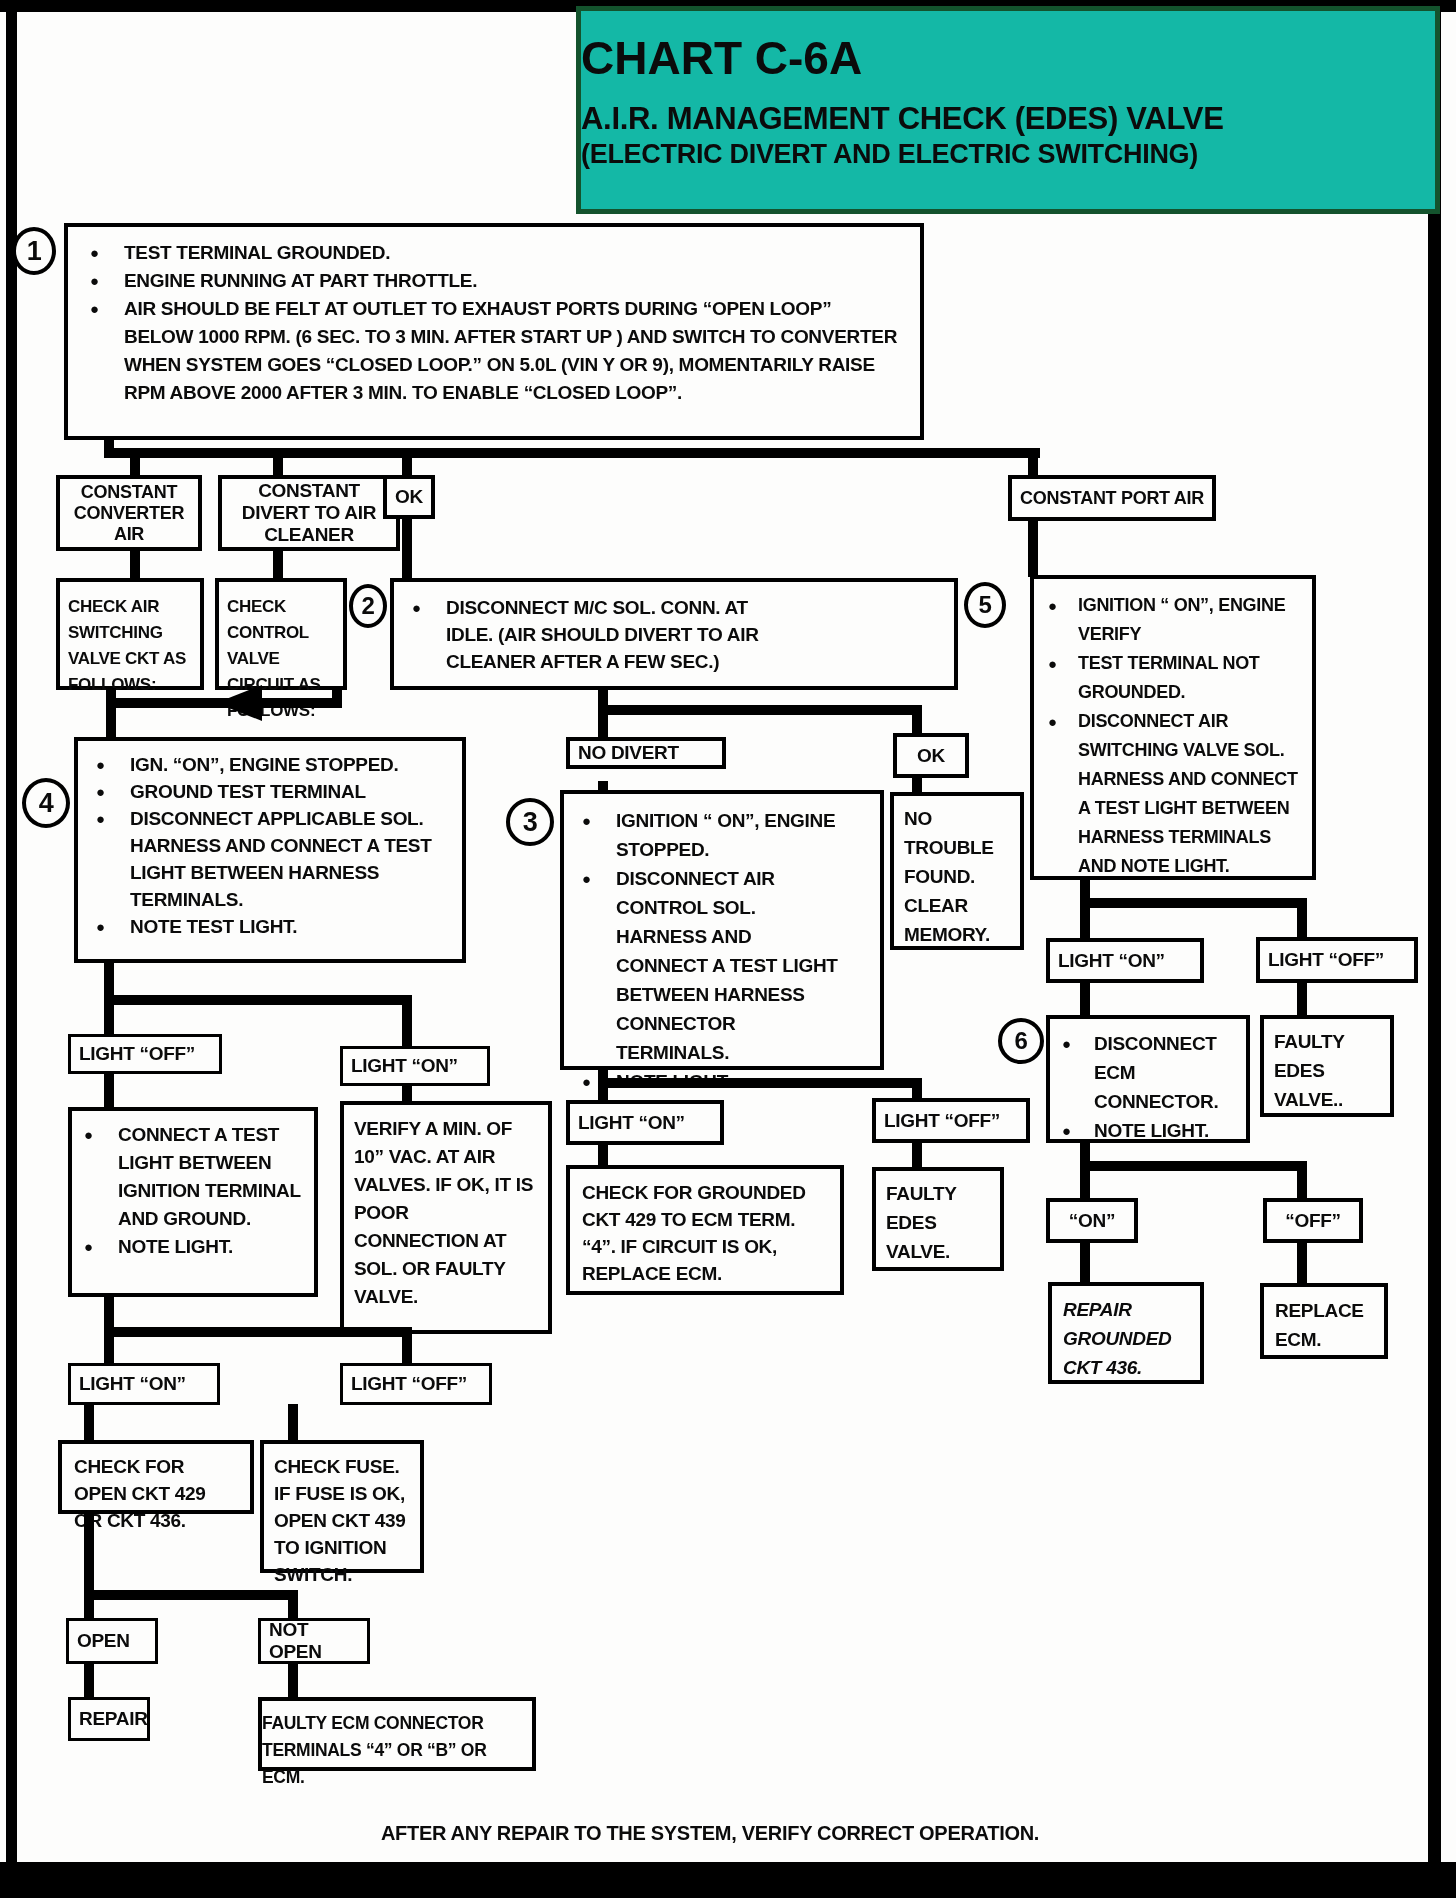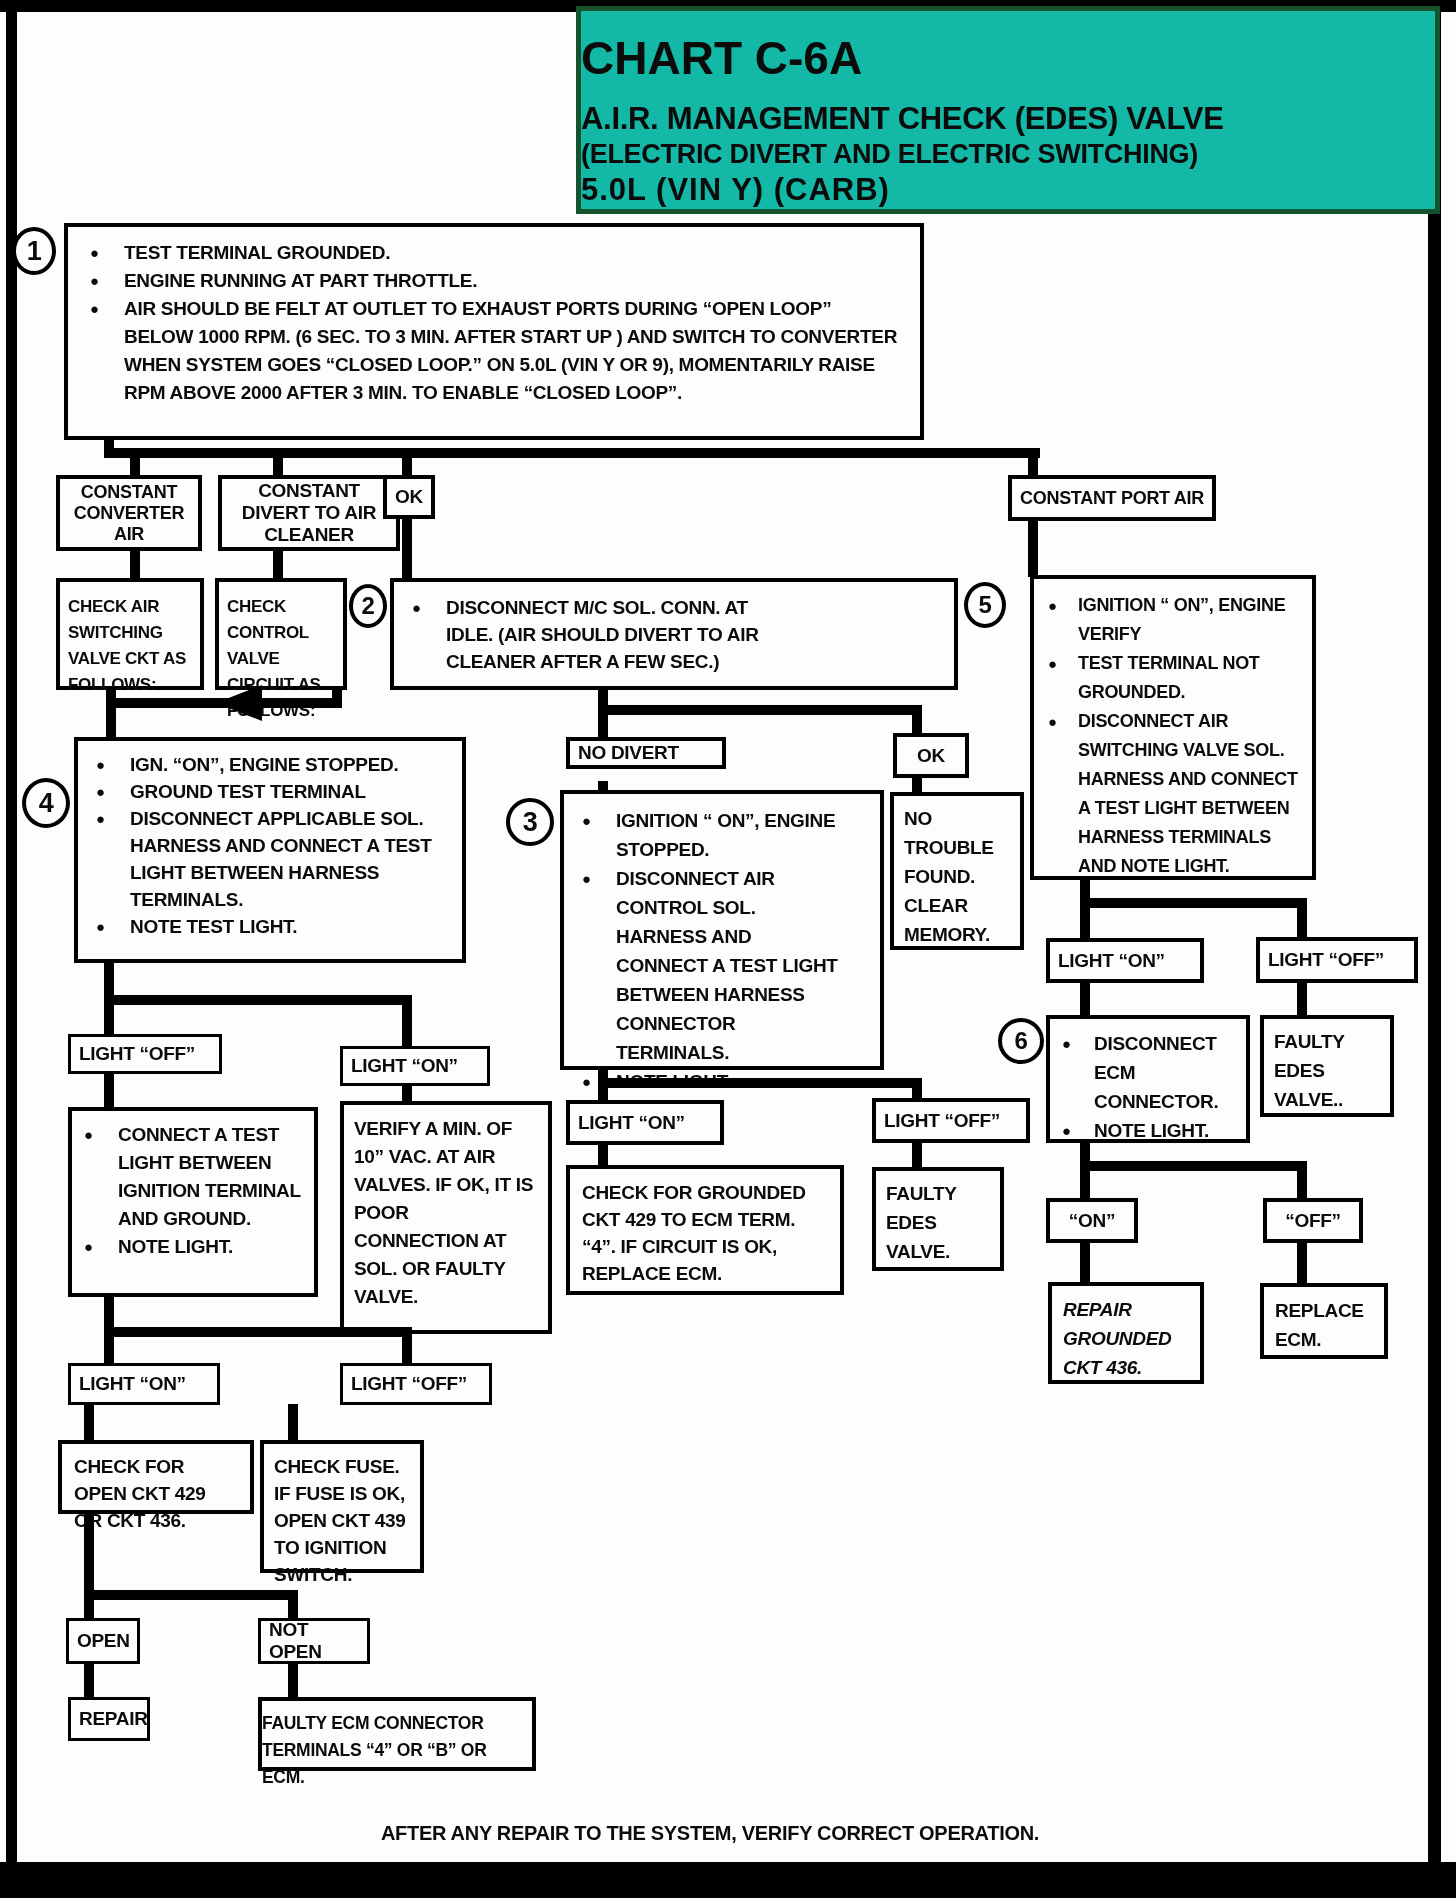--- a/index.html
+++ b/index.html
@@ -36,21 +36,20 @@
 
   <div class="frame" style="left:0;top:0;width:1456px;height:12px;"></div>
   <div class="frame" style="left:6px;top:0;width:11px;height:1898px;"></div>
   <div class="frame" style="left:1428px;top:0;width:13px;height:1898px;"></div>
   <div class="frame" style="left:0;top:1862px;width:1456px;height:36px;"></div>
 
   <div class="titlebox" style="left:576px;top:6px;width:864px;height:208px;">
     <div class="t1">CHART C-6A</div>
     <div class="t2">A.I.R. MANAGEMENT CHECK (EDES) VALVE</div>
     <div class="t3">(ELECTRIC DIVERT AND ELECTRIC SWITCHING)</div>
-    <div class="t4">5.0L  (VIN Y)  (CARB)</div>
   </div>
 
   <div class="c" style="left:12px;top:227px;width:44px;height:48px;">
     <span>1</span>
   </div>
   <div class="b" style="left:64px;top:223px;width:860px;height:217px;">
     <div class="bullets" style="padding:12px 18px;line-height:28px;">
       <div class="bul">
           <span class="dot">●</span>
           <span class="bt">TEST TERMINAL GROUNDED.</span>
@@ -204,21 +203,21 @@
     <div class="txt" style="padding:9px 12px;">CHECK FOR OPEN CKT 429 OR CKT 436.</div>
   </div>
   <div class="b" style="left:260px;top:1440px;width:164px;height:133px;">
     <div class="txt" style="padding:9px 10px;">CHECK FUSE.  IF FUSE IS OK, OPEN CKT  439 TO IGNITION SWITCH.</div>
   </div>
 
   <div class="v" style="left:84px;top:1512px;height:88px;"></div>
   <div class="h" style="left:84px;top:1590px;width:214px;"></div>
   <div class="v" style="left:84px;top:1598px;height:20px;"></div>
   <div class="v" style="left:288px;top:1598px;height:20px;"></div>
-  <div class="b lbl" style="left:66px;top:1618px;width:74px;height:46px;border-width:3px;">
+  <div class="b lbl" style="left:66px;top:1618px;width:92px;height:46px;border-width:3px;">
     <span>OPEN</span>
   </div>
   <div class="b lbl" style="left:258px;top:1618px;width:112px;height:46px;border-width:3px;">
     <span>NOT OPEN</span>
   </div>
   <div class="v" style="left:84px;top:1663px;height:34px;"></div>
   <div class="v" style="left:288px;top:1663px;height:34px;"></div>
   <div class="b lbl" style="left:68px;top:1697px;width:82px;height:44px;border-width:3px;">
     <span>REPAIR</span>
   </div>

